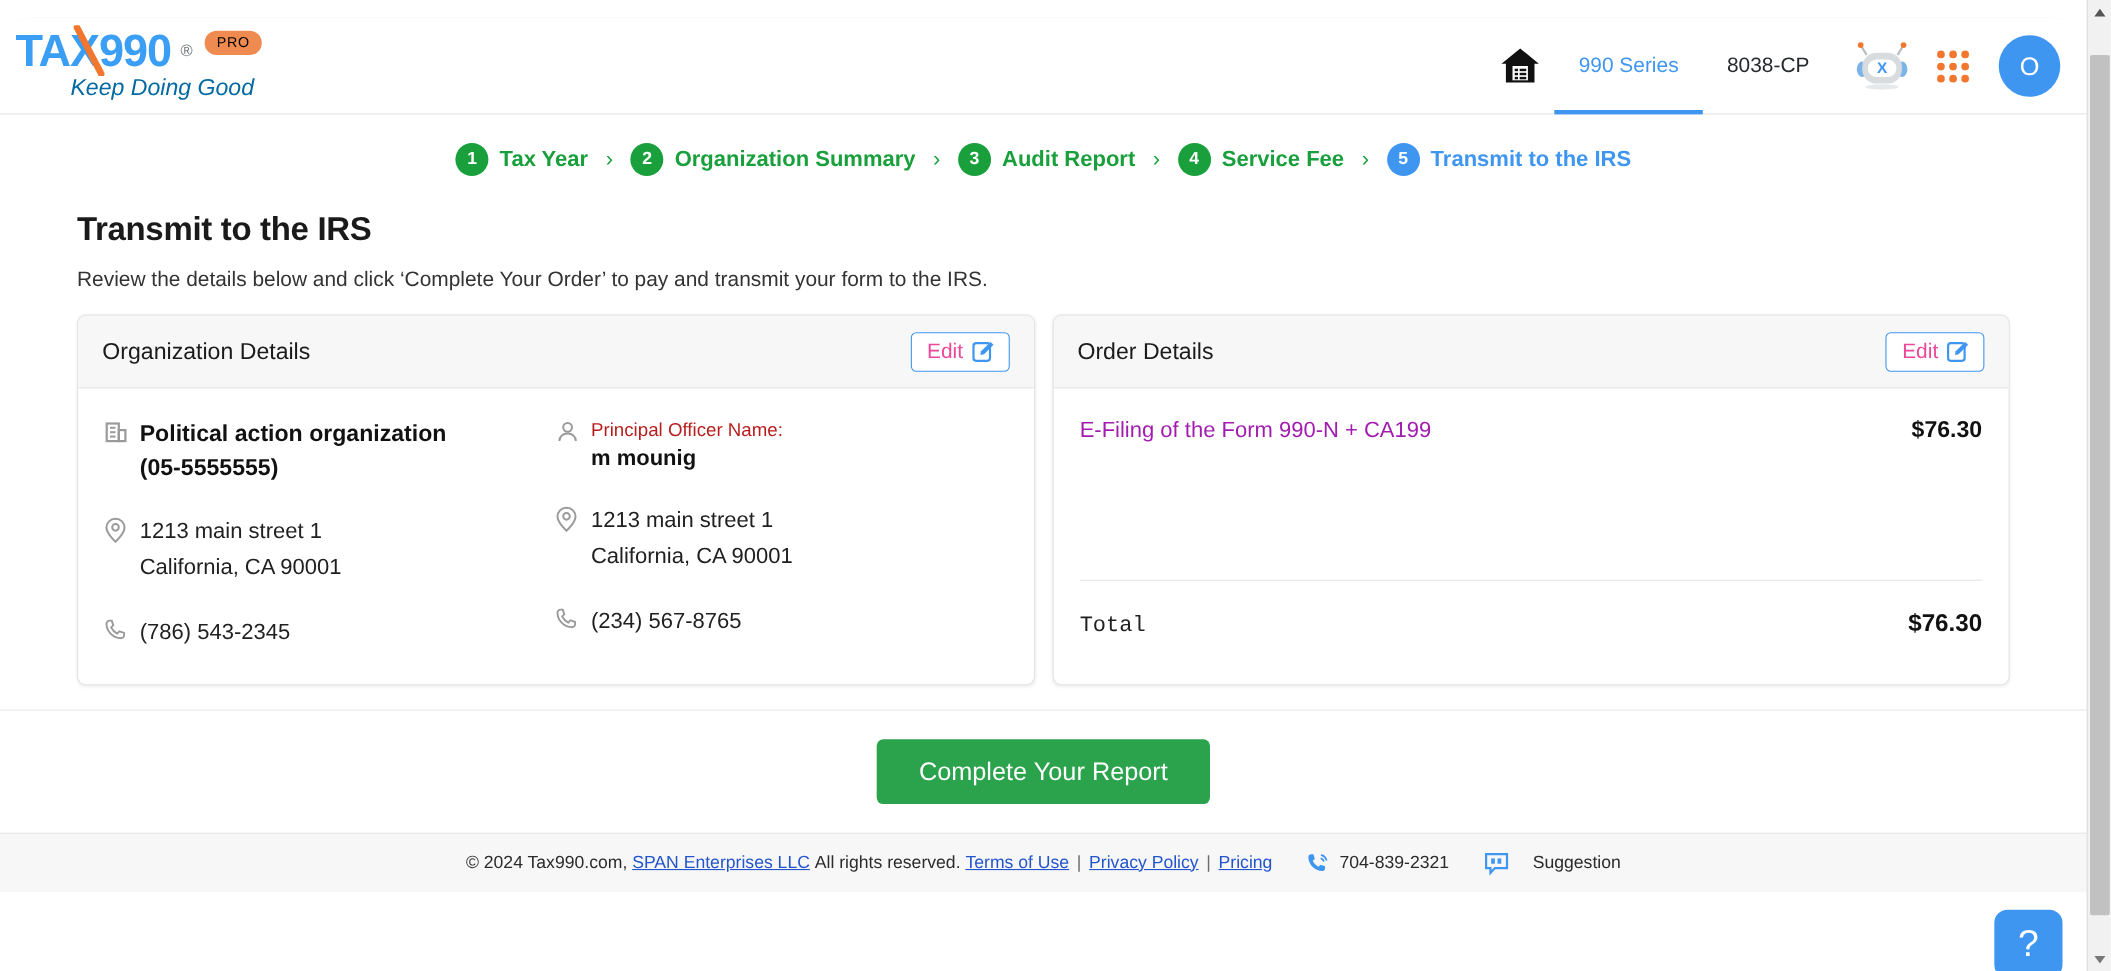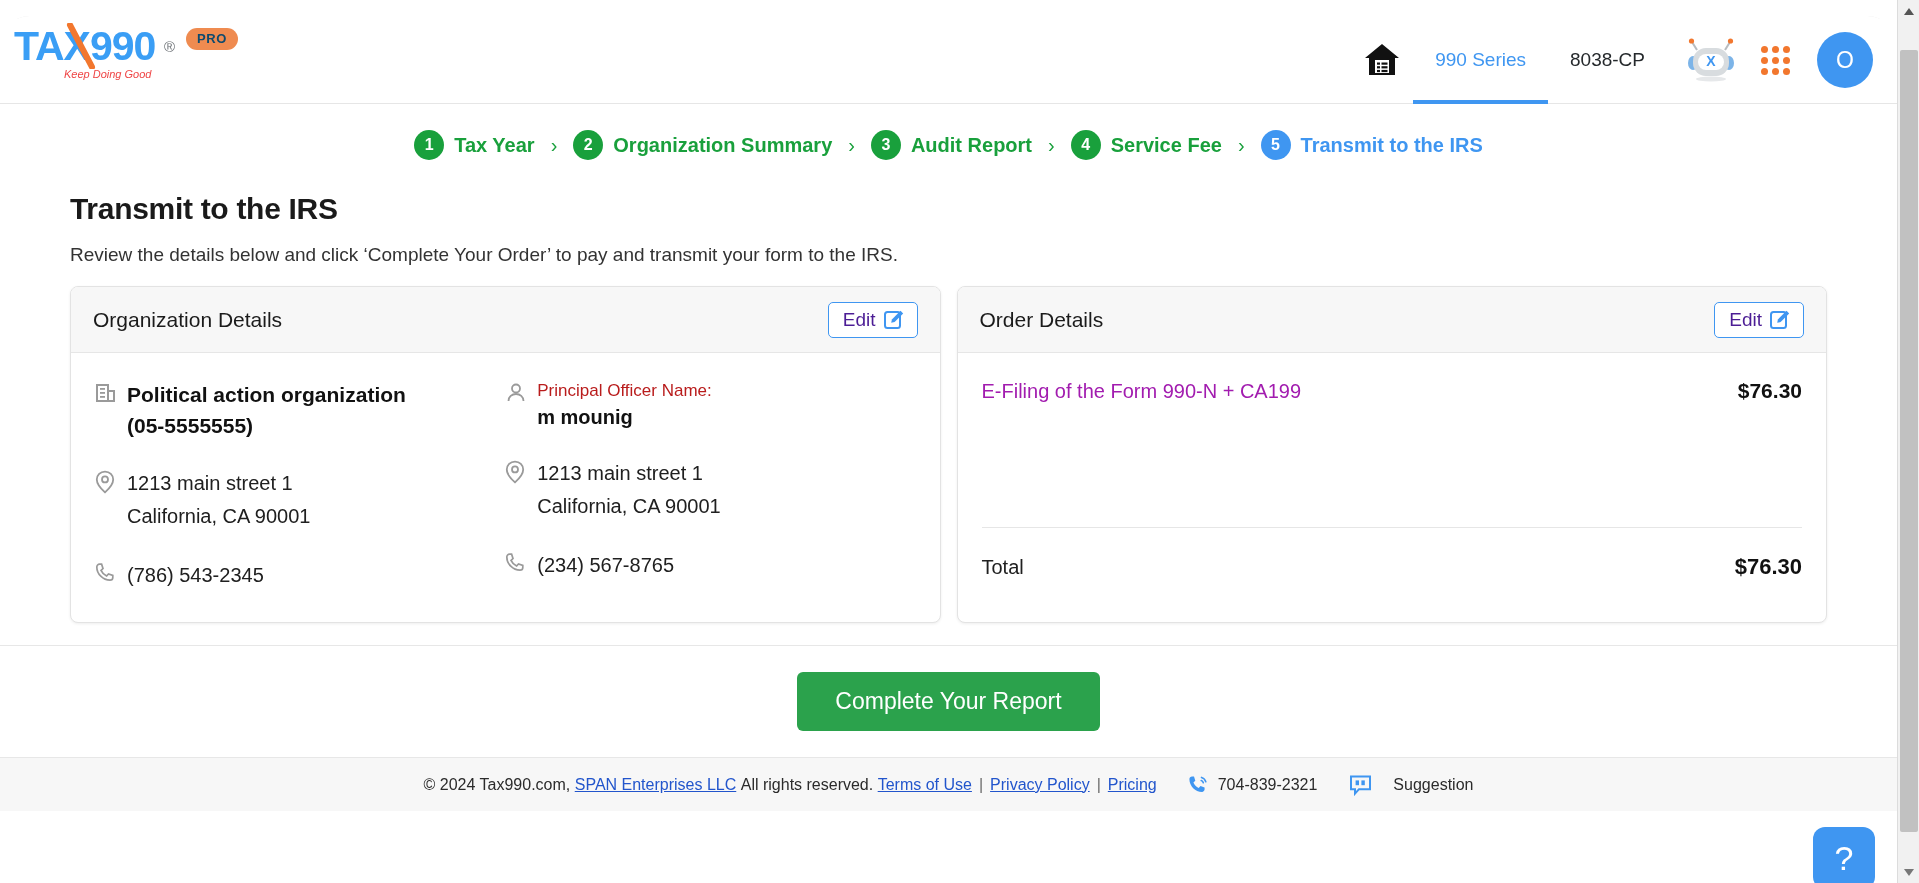--- a/index.html
+++ b/index.html
@@ -66,33 +66,33 @@
     position: absolute;
     left: 150px; top: 1px;
     font-size: 15px;
     color: #6f7478;
     font-weight: normal;
   }
   .logo-pro {
     position: absolute;
     left: 172px; top: 4px;
     background: #ef8b50;
-    color: #0c4a6e;
+    color: #000000;
     font-size: 13px;
-    font-weight: bold;
+    font-weight: normal;
     letter-spacing: 0.6px;
     padding: 3px 11px 4px 11px;
     border-radius: 11px;
   }
   .logo-tag {
     position: absolute;
     left: 50px; top: 44px;
-    font-size: 11px;
+    font-size: 21px;
     font-style: italic;
-    color: #ef4444;
+    color: #0369a1;
     white-space: nowrap;
   }
 
   .nav {
     position: absolute;
     right: 24px; top: 0;
     height: 88px;
     display: flex;
     align-items: center;
     gap: 0px;
@@ -237,21 +237,21 @@
     font-size: 21px;
     color: #1b1b1b;
   }
   .edit-btn {
     display: inline-flex;
     align-items: center;
     gap: 7px;
     border: 1px solid #3f96f1;
     border-radius: 5px;
     background: #ffffff;
-    color: #4c1d95;
+    color: #ec4899;
     font-size: 19px;
     padding: 6px 12px 6px 14px;
     cursor: pointer;
     font-family: inherit;
   }
 
   .card-body { padding: 26px 24px 30px 24px; }
 
   .org-grid {
     display: flex;
@@ -306,21 +306,21 @@
   .order-desc { font-size: 20px; color: #a21caf; }
   .order-amt { font-size: 21px; font-weight: bold; color: #111111; }
   .order-total {
     border-top: 1px solid #e6e6e6;
     margin: 0 24px;
     padding: 26px 0 26px 0;
     display: flex;
     justify-content: space-between;
     align-items: baseline;
   }
-  .total-lbl { font-size: 20px; color: #202020; }
+  .total-lbl { font-size: 20px; color: #202020; font-family: Liberation Mono, monospace; }
   .total-amt { font-size: 22px; font-weight: bold; color: #111111; }
 
   
   .action-bar {
     margin-top: 22px;
     border-top: 1px solid #e7e7e7;
     padding: 26px 0 26px 0;
     display: flex;
     justify-content: center;
     background: #ffffff;

